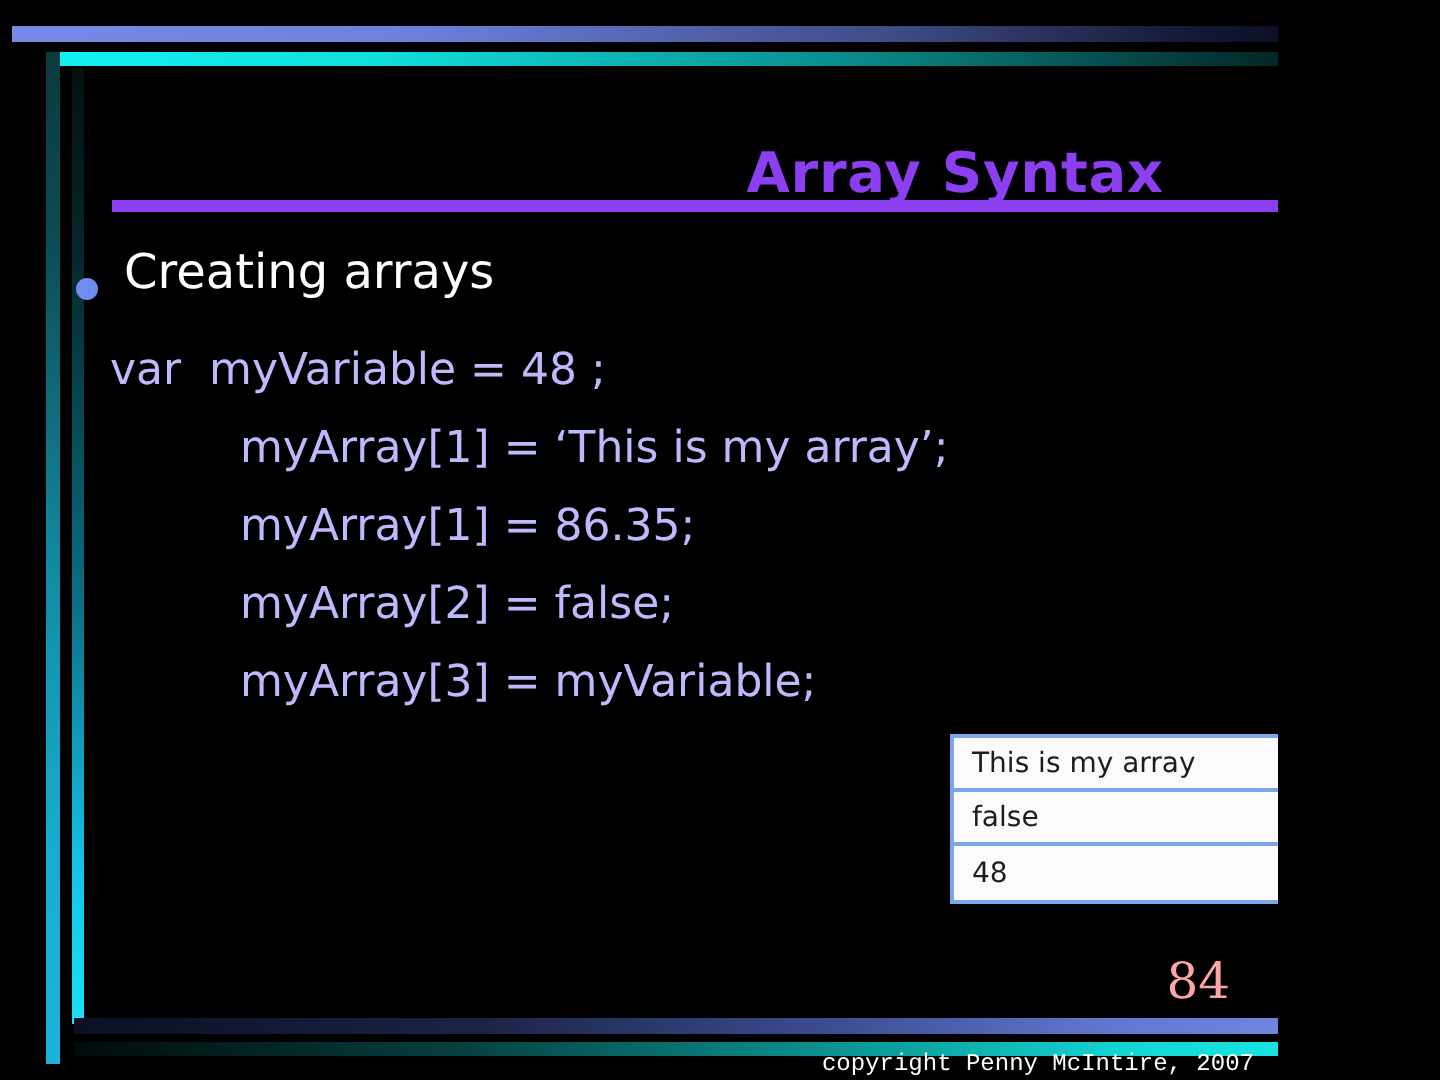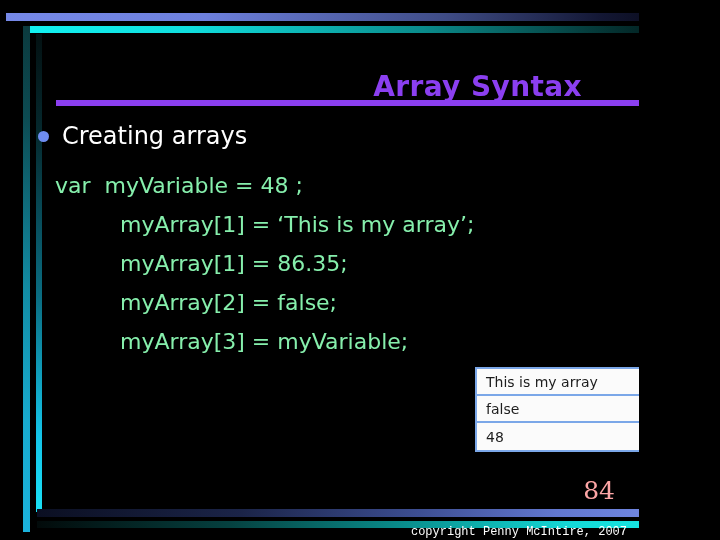--- a/index.html
+++ b/index.html
@@ -81,40 +81,40 @@
     position: absolute;
     left: 56px; top: 100px; width: 608px; height: 6px;
     background: #8b3ff0;
   }
 
   
   #bullet-row {
     position: absolute;
     left: 38px; top: 122px;
     display: flex;
-    align-items: center;
+    align-items: flex-end;
   }
   #bullet-dot {
     width: 11px; height: 11px;
     border-radius: 50%;
     background: #6f8df0;
     margin-right: 13px;
     flex: 0 0 auto;
   }
   #bullet-label {
     color: #ffffff;
     font-size: 24px;
     font-family: "DejaVu Sans", sans-serif;
     white-space: nowrap;
   }
 
   #code-block {
     position: absolute;
     left: 55px; top: 166px;
-    color: #86efac;
+    color: #c4b5fd;
     font-family: "DejaVu Sans", sans-serif;
     font-size: 22px;
     line-height: 39px;
     white-space: pre;
   }
   .code-line { white-space: pre; }
   .code-line.indent { padding-left: 65px; }
 
   
   #result-table {

